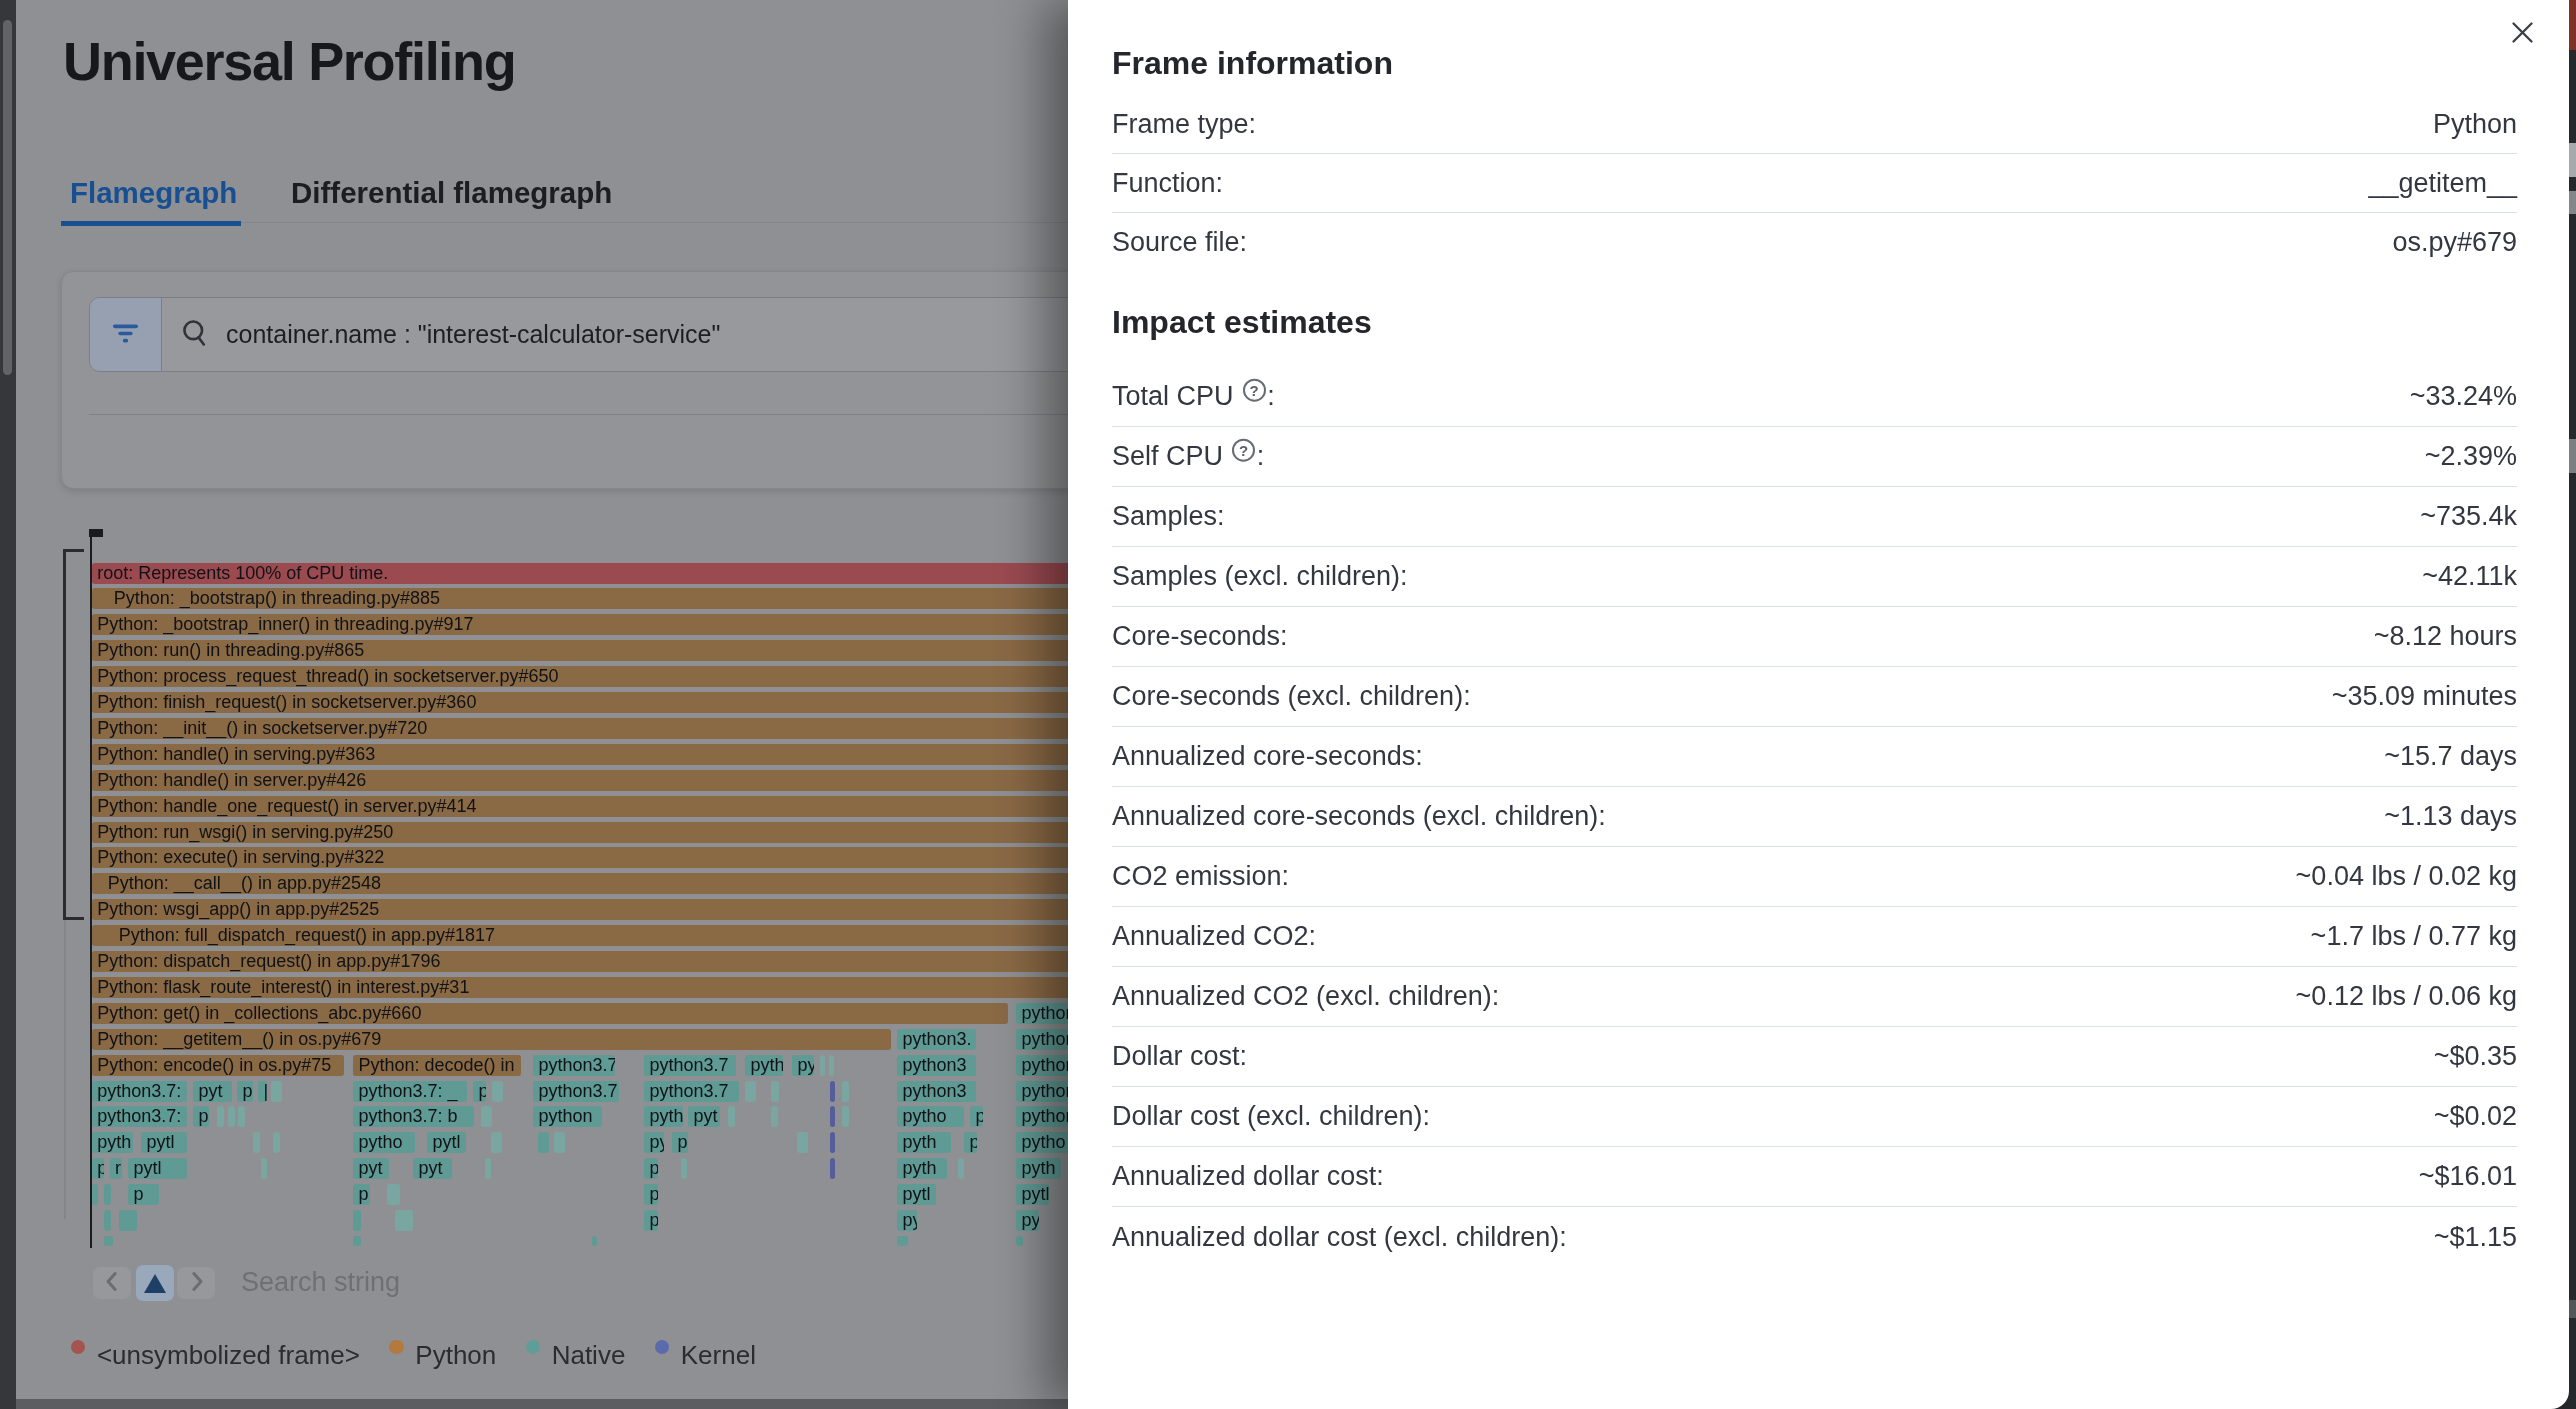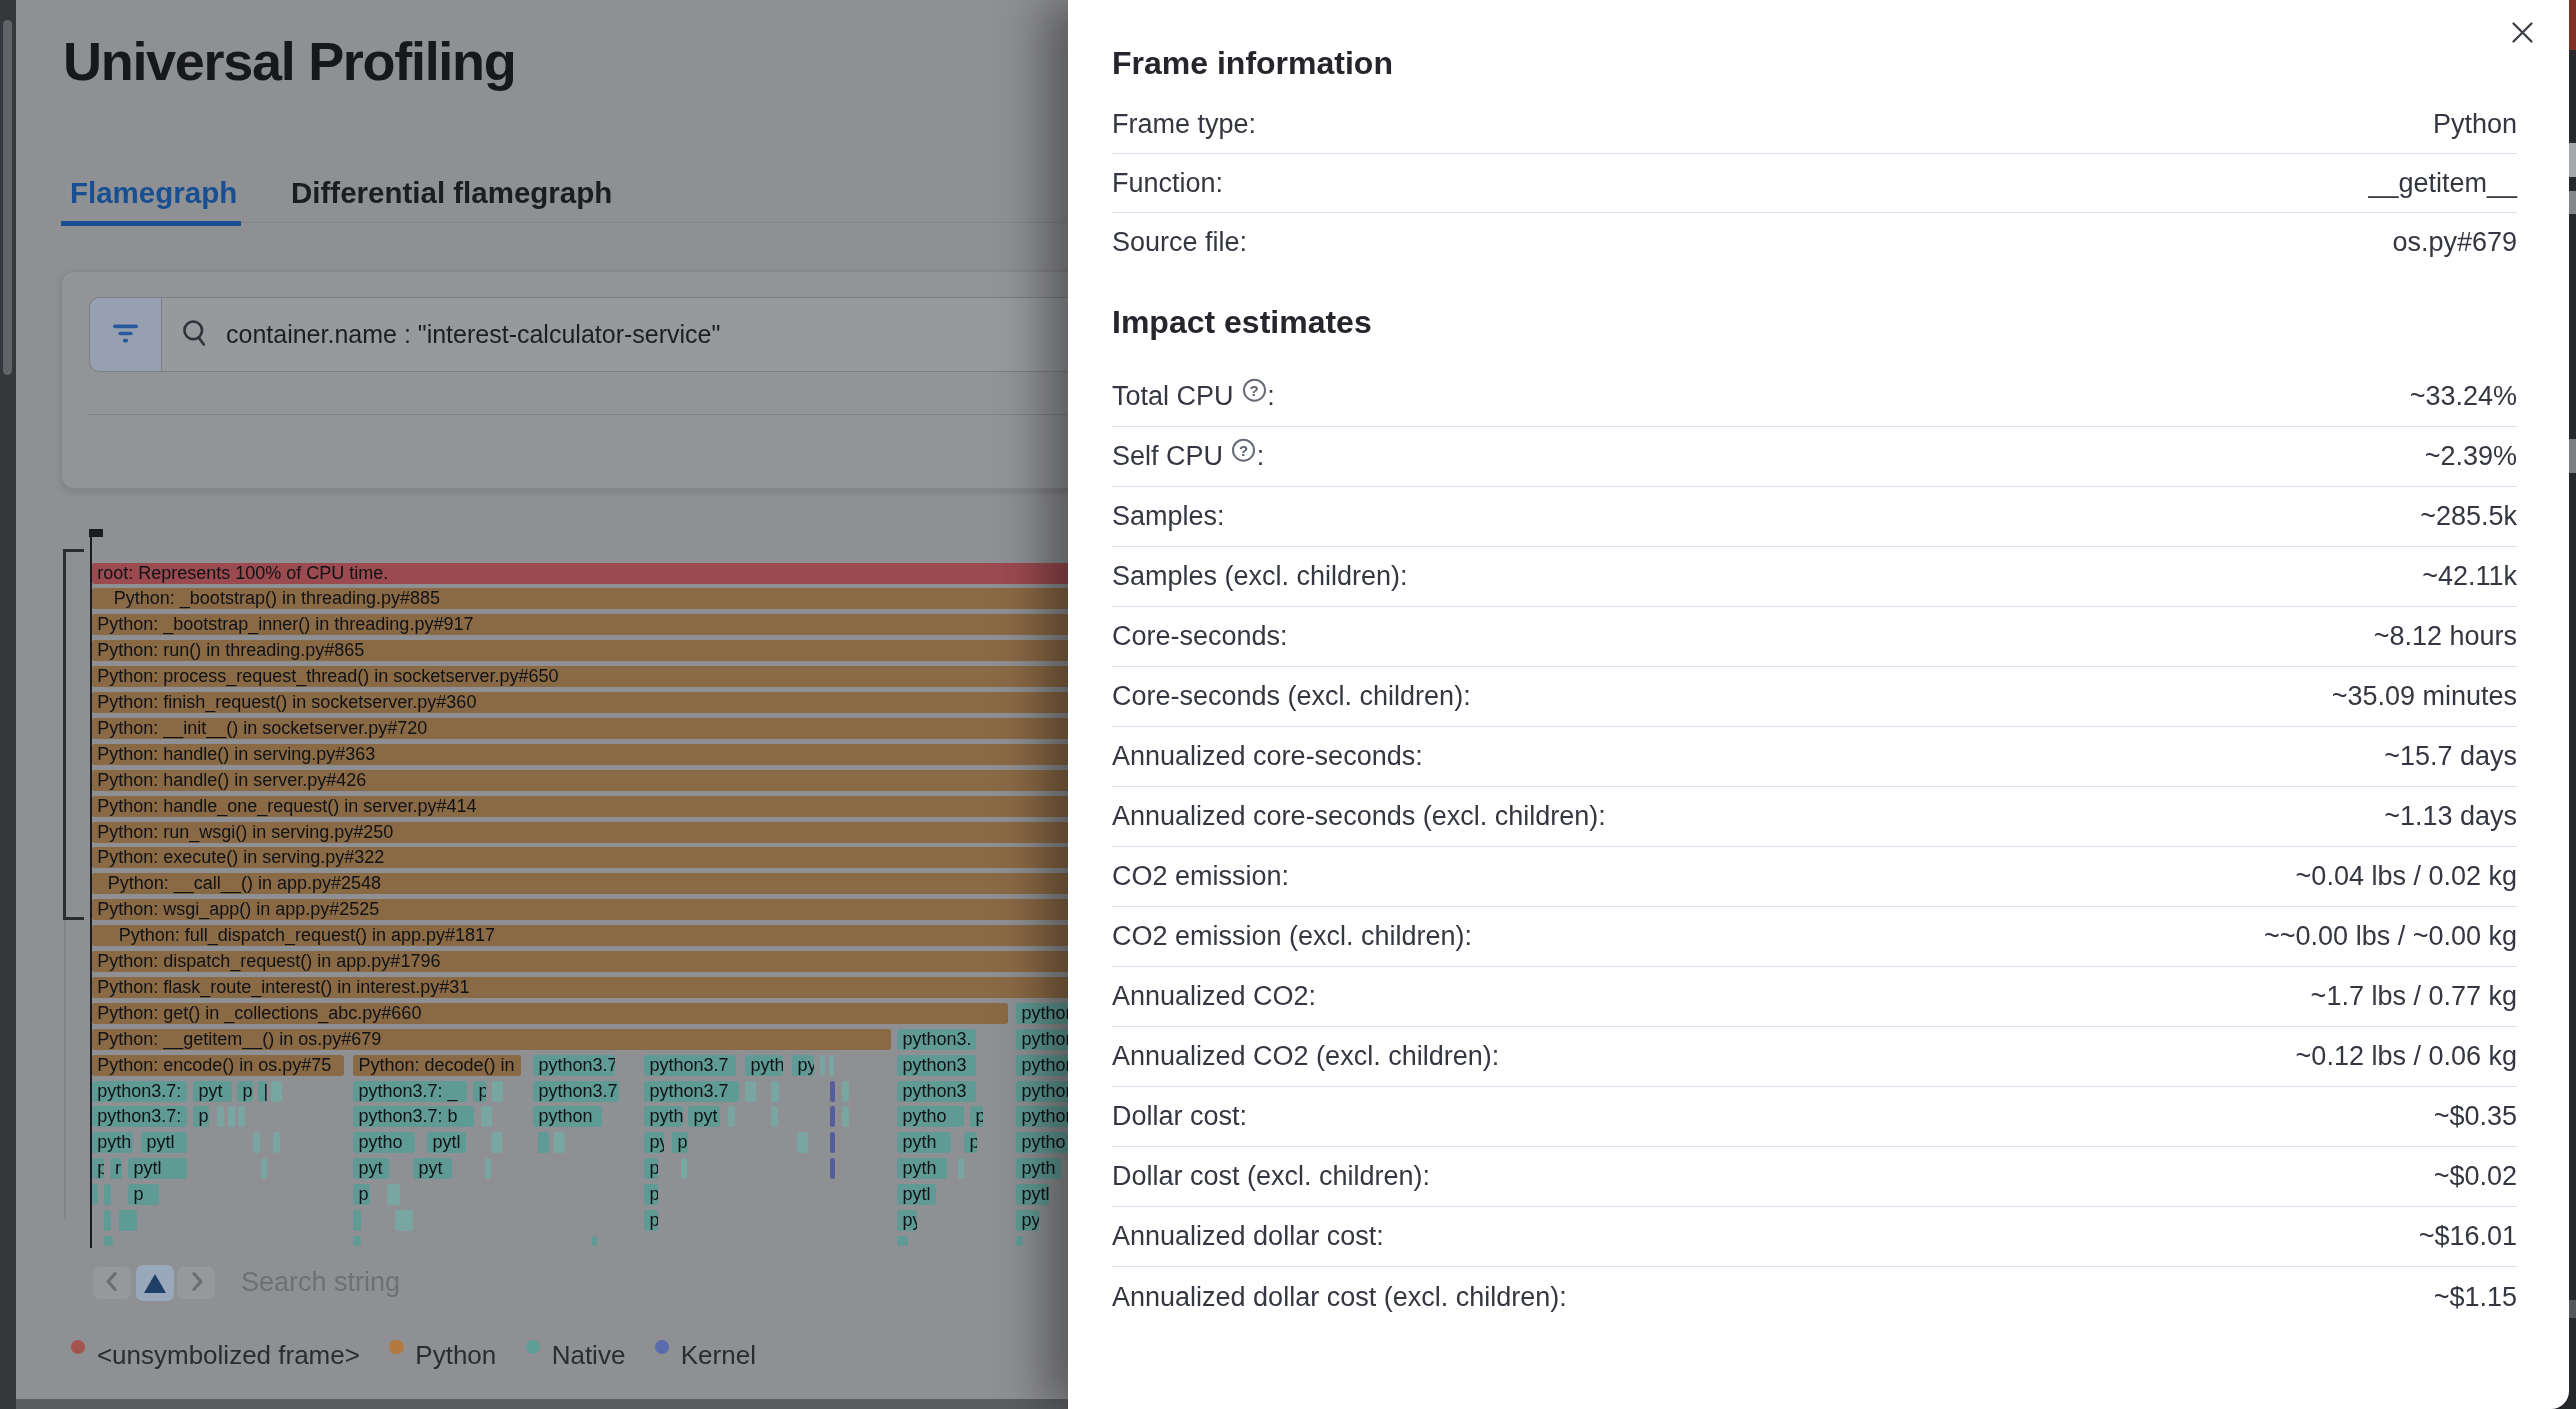--- a/index.html
+++ b/index.html
@@ -317,21 +317,21 @@
         <div class="inforow">
           <span class="lbl">Total CPU<span class="help">?</span>:</span>
           <span class="val">~33.24%</span>
         </div>
         <div class="inforow">
           <span class="lbl">Self CPU<span class="help">?</span>:</span>
           <span class="val">~2.39%</span>
         </div>
         <div class="inforow">
           <span class="lbl">Samples:</span>
-          <span class="val">~285.5k</span>
+          <span class="val">~735.4k</span>
         </div>
         <div class="inforow">
           <span class="lbl">Samples (excl. children):</span>
           <span class="val">~42.11k</span>
         </div>
         <div class="inforow">
           <span class="lbl">Core-seconds:</span>
           <span class="val">~8.12 hours</span>
         </div>
         <div class="inforow">
@@ -342,24 +342,20 @@
           <span class="lbl">Annualized core-seconds:</span>
           <span class="val">~15.7 days</span>
         </div>
         <div class="inforow">
           <span class="lbl">Annualized core-seconds (excl. children):</span>
           <span class="val">~1.13 days</span>
         </div>
         <div class="inforow">
           <span class="lbl">CO2 emission:</span>
           <span class="val">~0.04 lbs / 0.02 kg</span>
-        </div>
-        <div class="inforow">
-          <span class="lbl">CO2 emission (excl. children):</span>
-          <span class="val">~~0.00 lbs / ~0.00 kg</span>
         </div>
         <div class="inforow">
           <span class="lbl">Annualized CO2:</span>
           <span class="val">~1.7 lbs / 0.77 kg</span>
         </div>
         <div class="inforow">
           <span class="lbl">Annualized CO2 (excl. children):</span>
           <span class="val">~0.12 lbs / 0.06 kg</span>
         </div>
         <div class="inforow">

